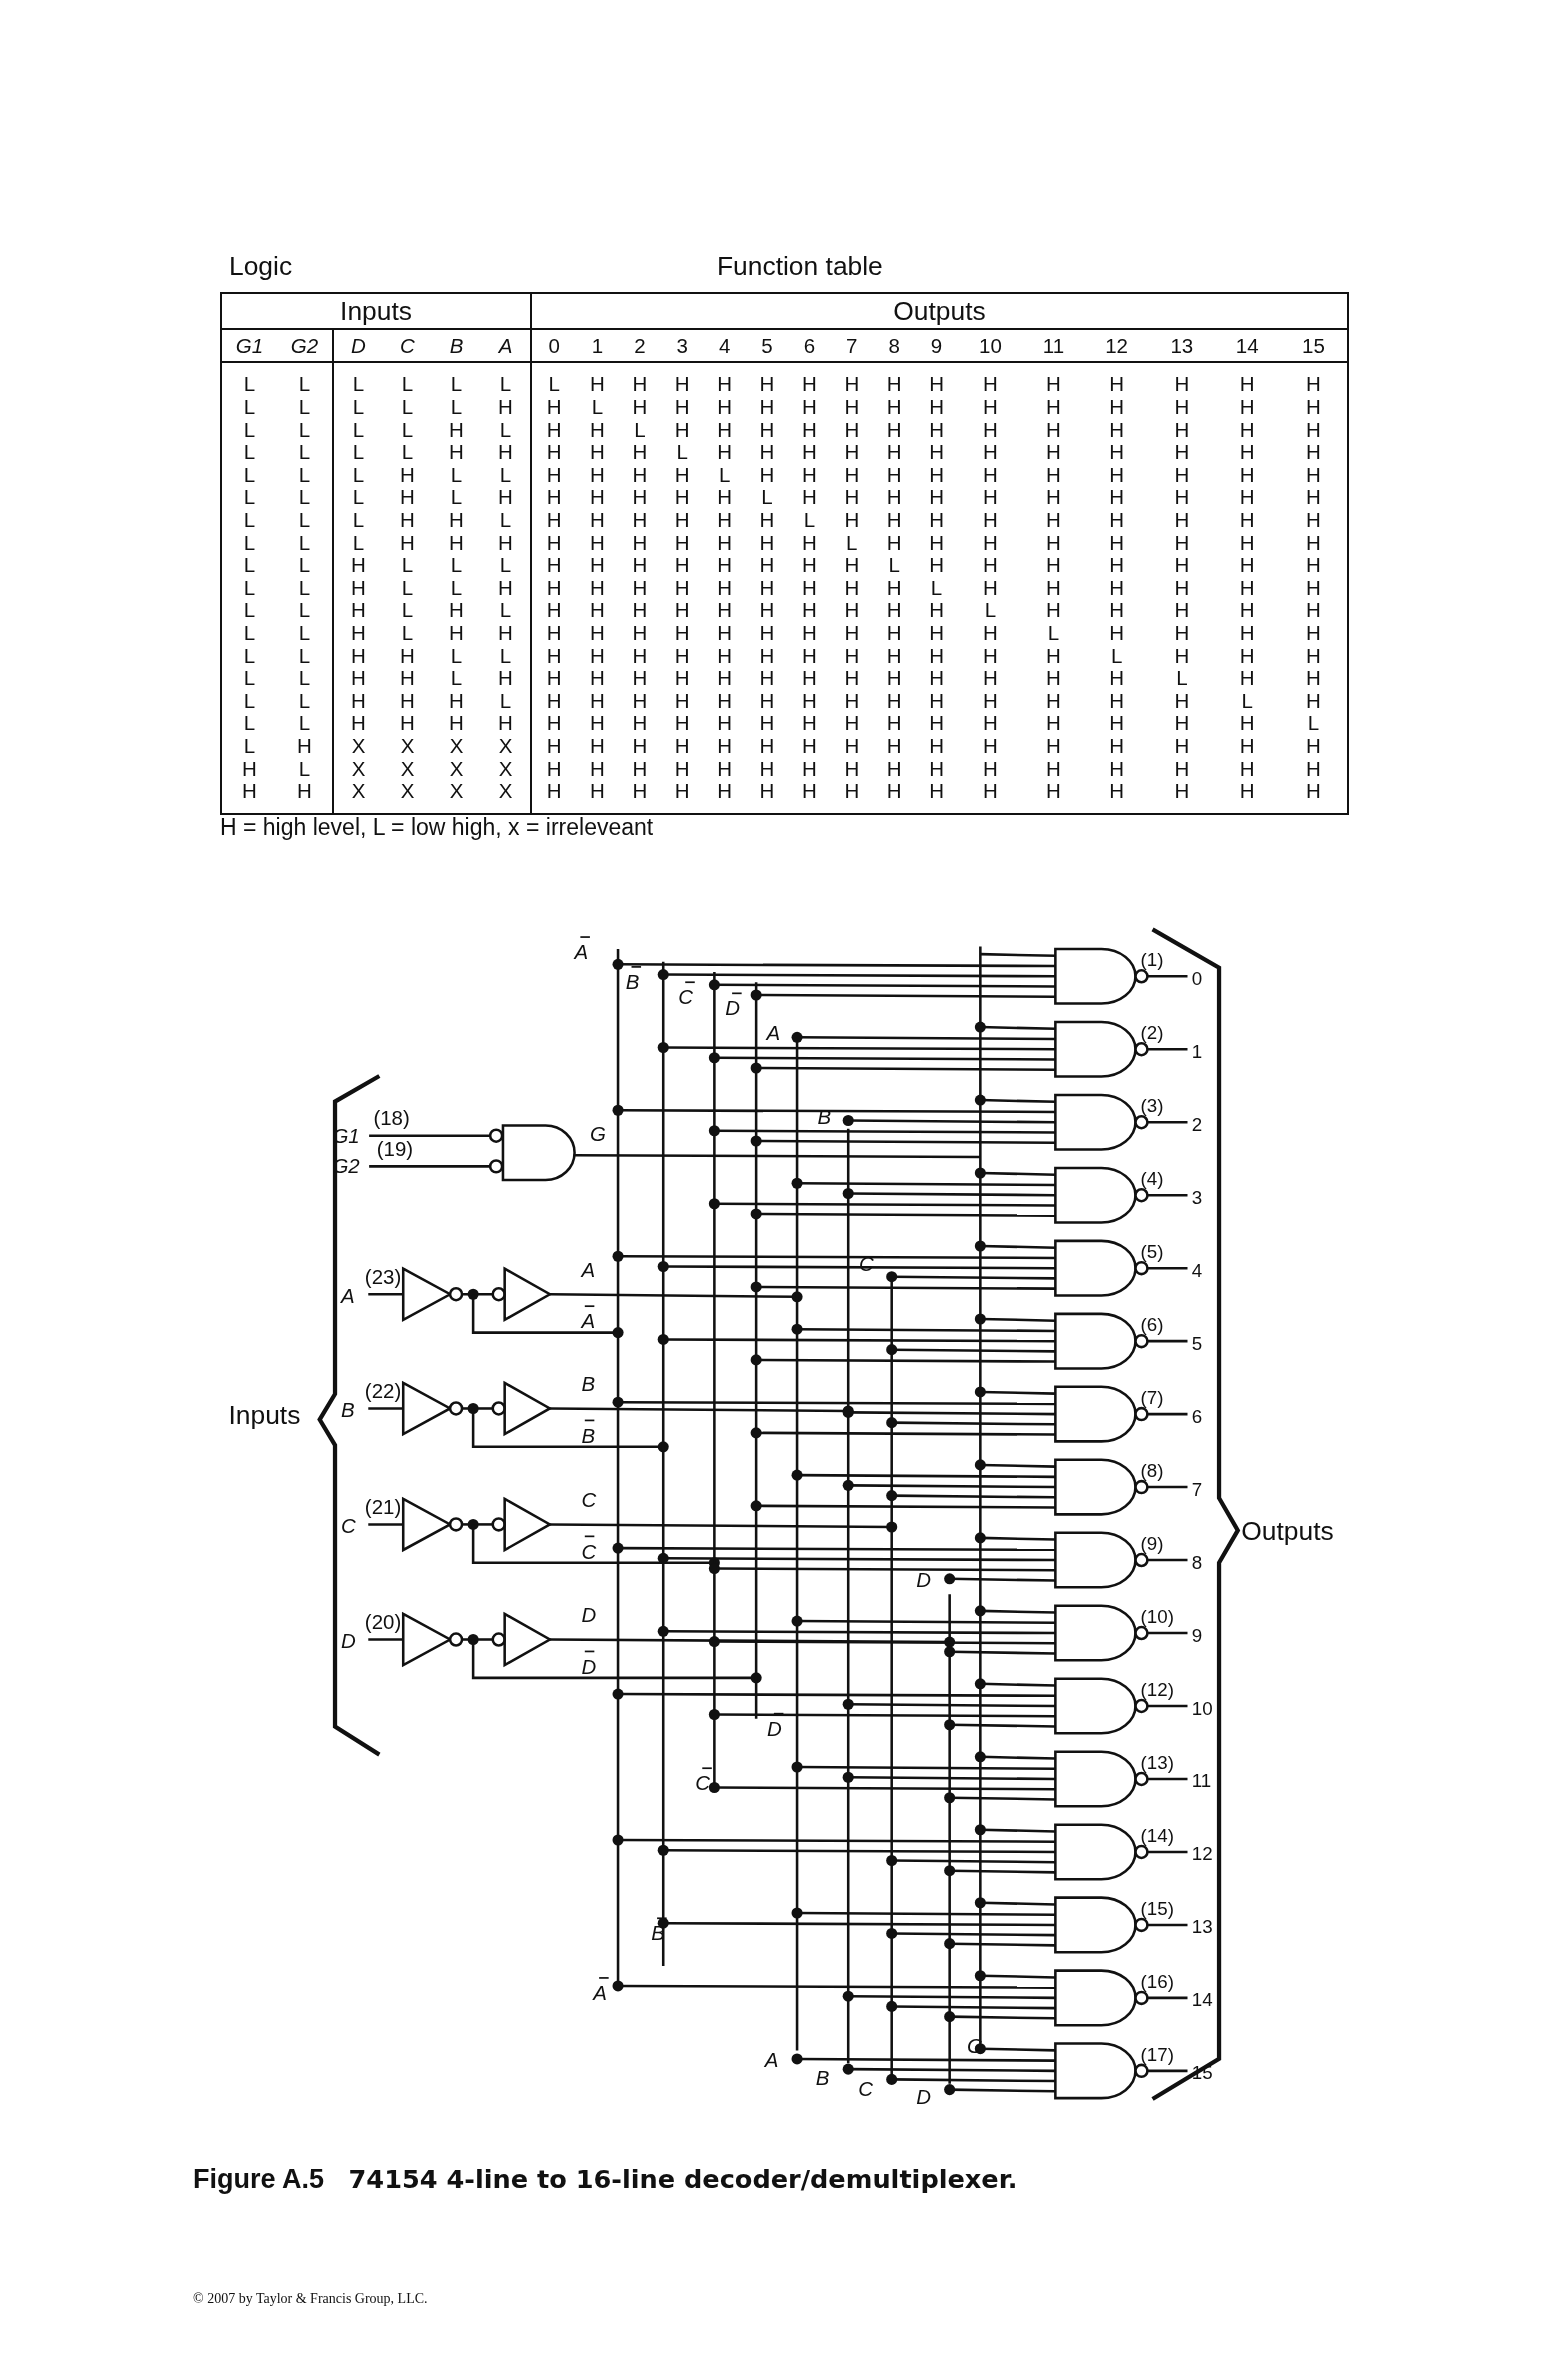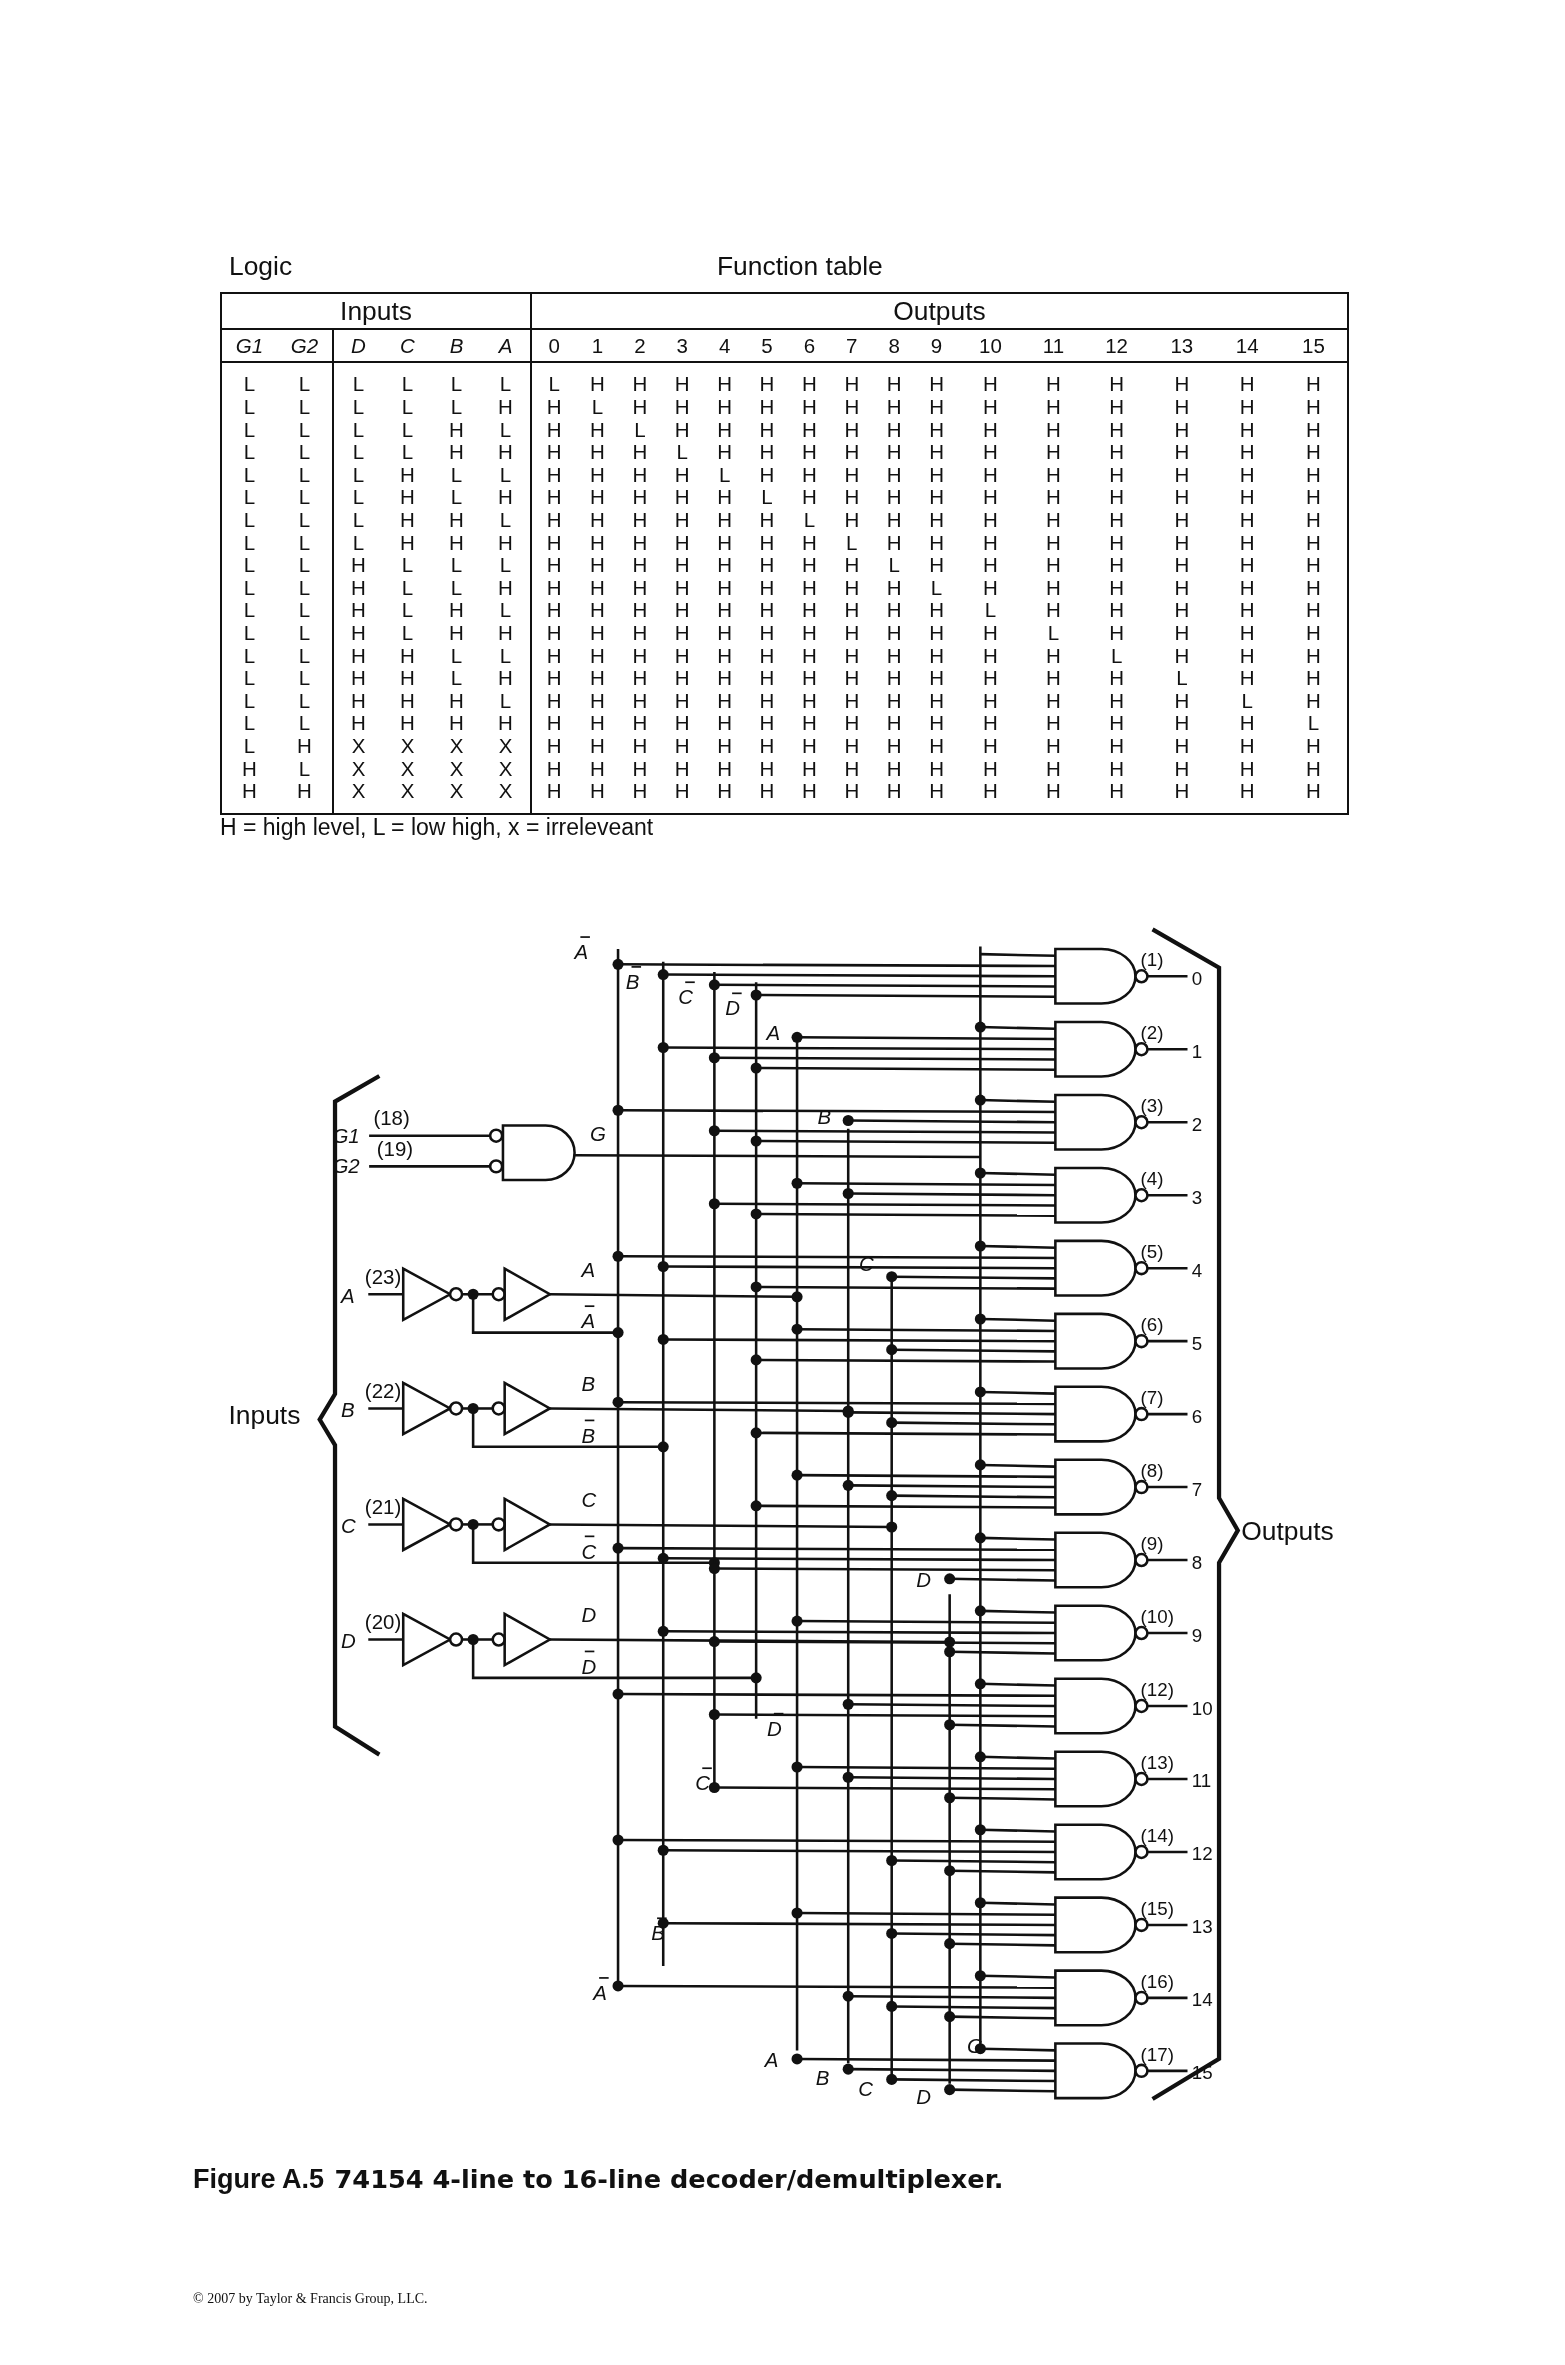--- a/index.html
+++ b/index.html
@@ -10,21 +10,21 @@
   table.ft td,table.ft th{padding:0;text-align:center;font-weight:normal;}
   .grp th{height:34px;font-size:26.4px;border-bottom:2.6px solid #111;}
   .hdr th{height:31px;border-bottom:2.6px solid #111;}
   .hdr th.it{font-style:italic;}
   .bl{border-left:2.6px solid #111;}
   tbody td{height:22.6px;line-height:22px;}
   tbody tr:first-child td{padding-top:10.2px;}
   tbody tr:last-child td{padding-bottom:10.2px;}
   .legend{left:220px;top:814px;font-size:23px;}
   .caption{left:193px;top:2164px;font-size:27px;}
-  .caption b{font-weight:bold;margin-right:3px;}
+  .caption b{font-weight:bold;margin-right:17px;}
   .caption span.t{font-family:"DejaVu Sans",sans-serif;font-size:25.6px;font-weight:bold;}
   .copy{left:193px;top:2291px;font-size:14px;font-family:"Liberation Serif",serif;}
   svg#schem{position:absolute;left:0;top:0;}
   svg text{font-family:"Liberation Sans",sans-serif;fill:#111;}
 </style>
 </head>
 <body>
 
 <div class="abs title" style="left:222px;top:251px;margin-left:7px;">Logic</div>
 <div class="abs title" style="left:697px;top:251px;margin-left:20px;">Function table</div>

